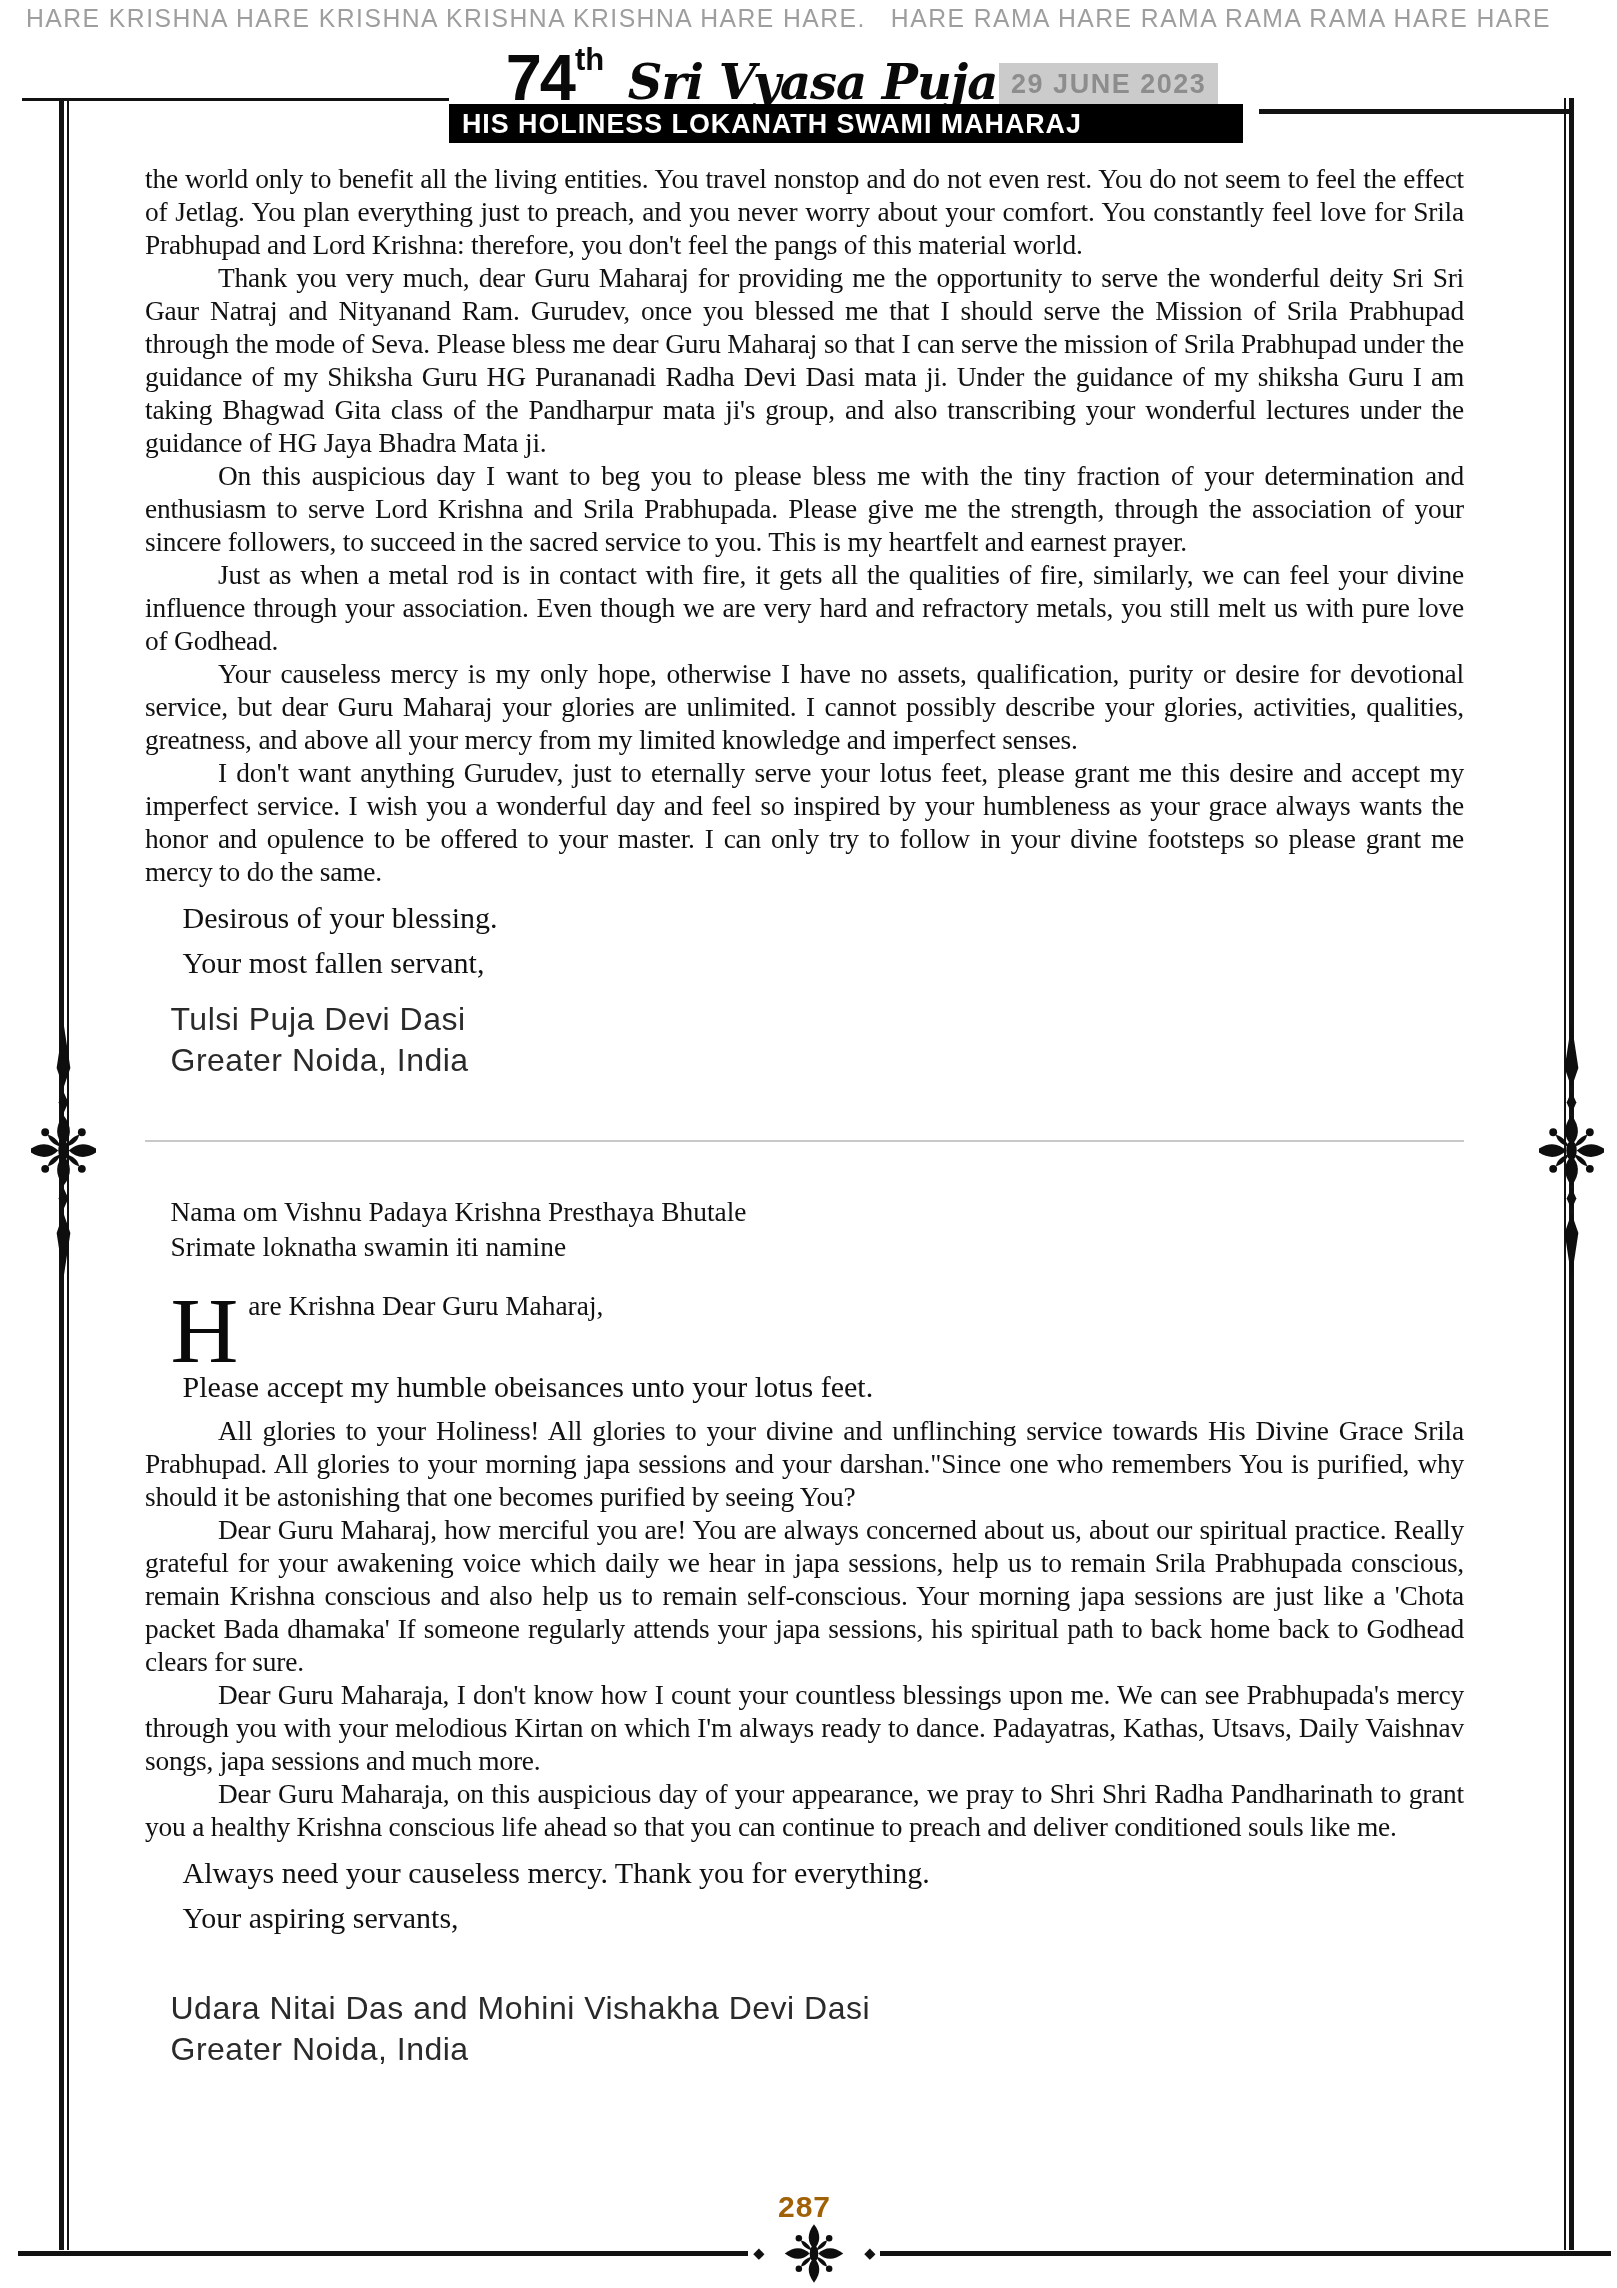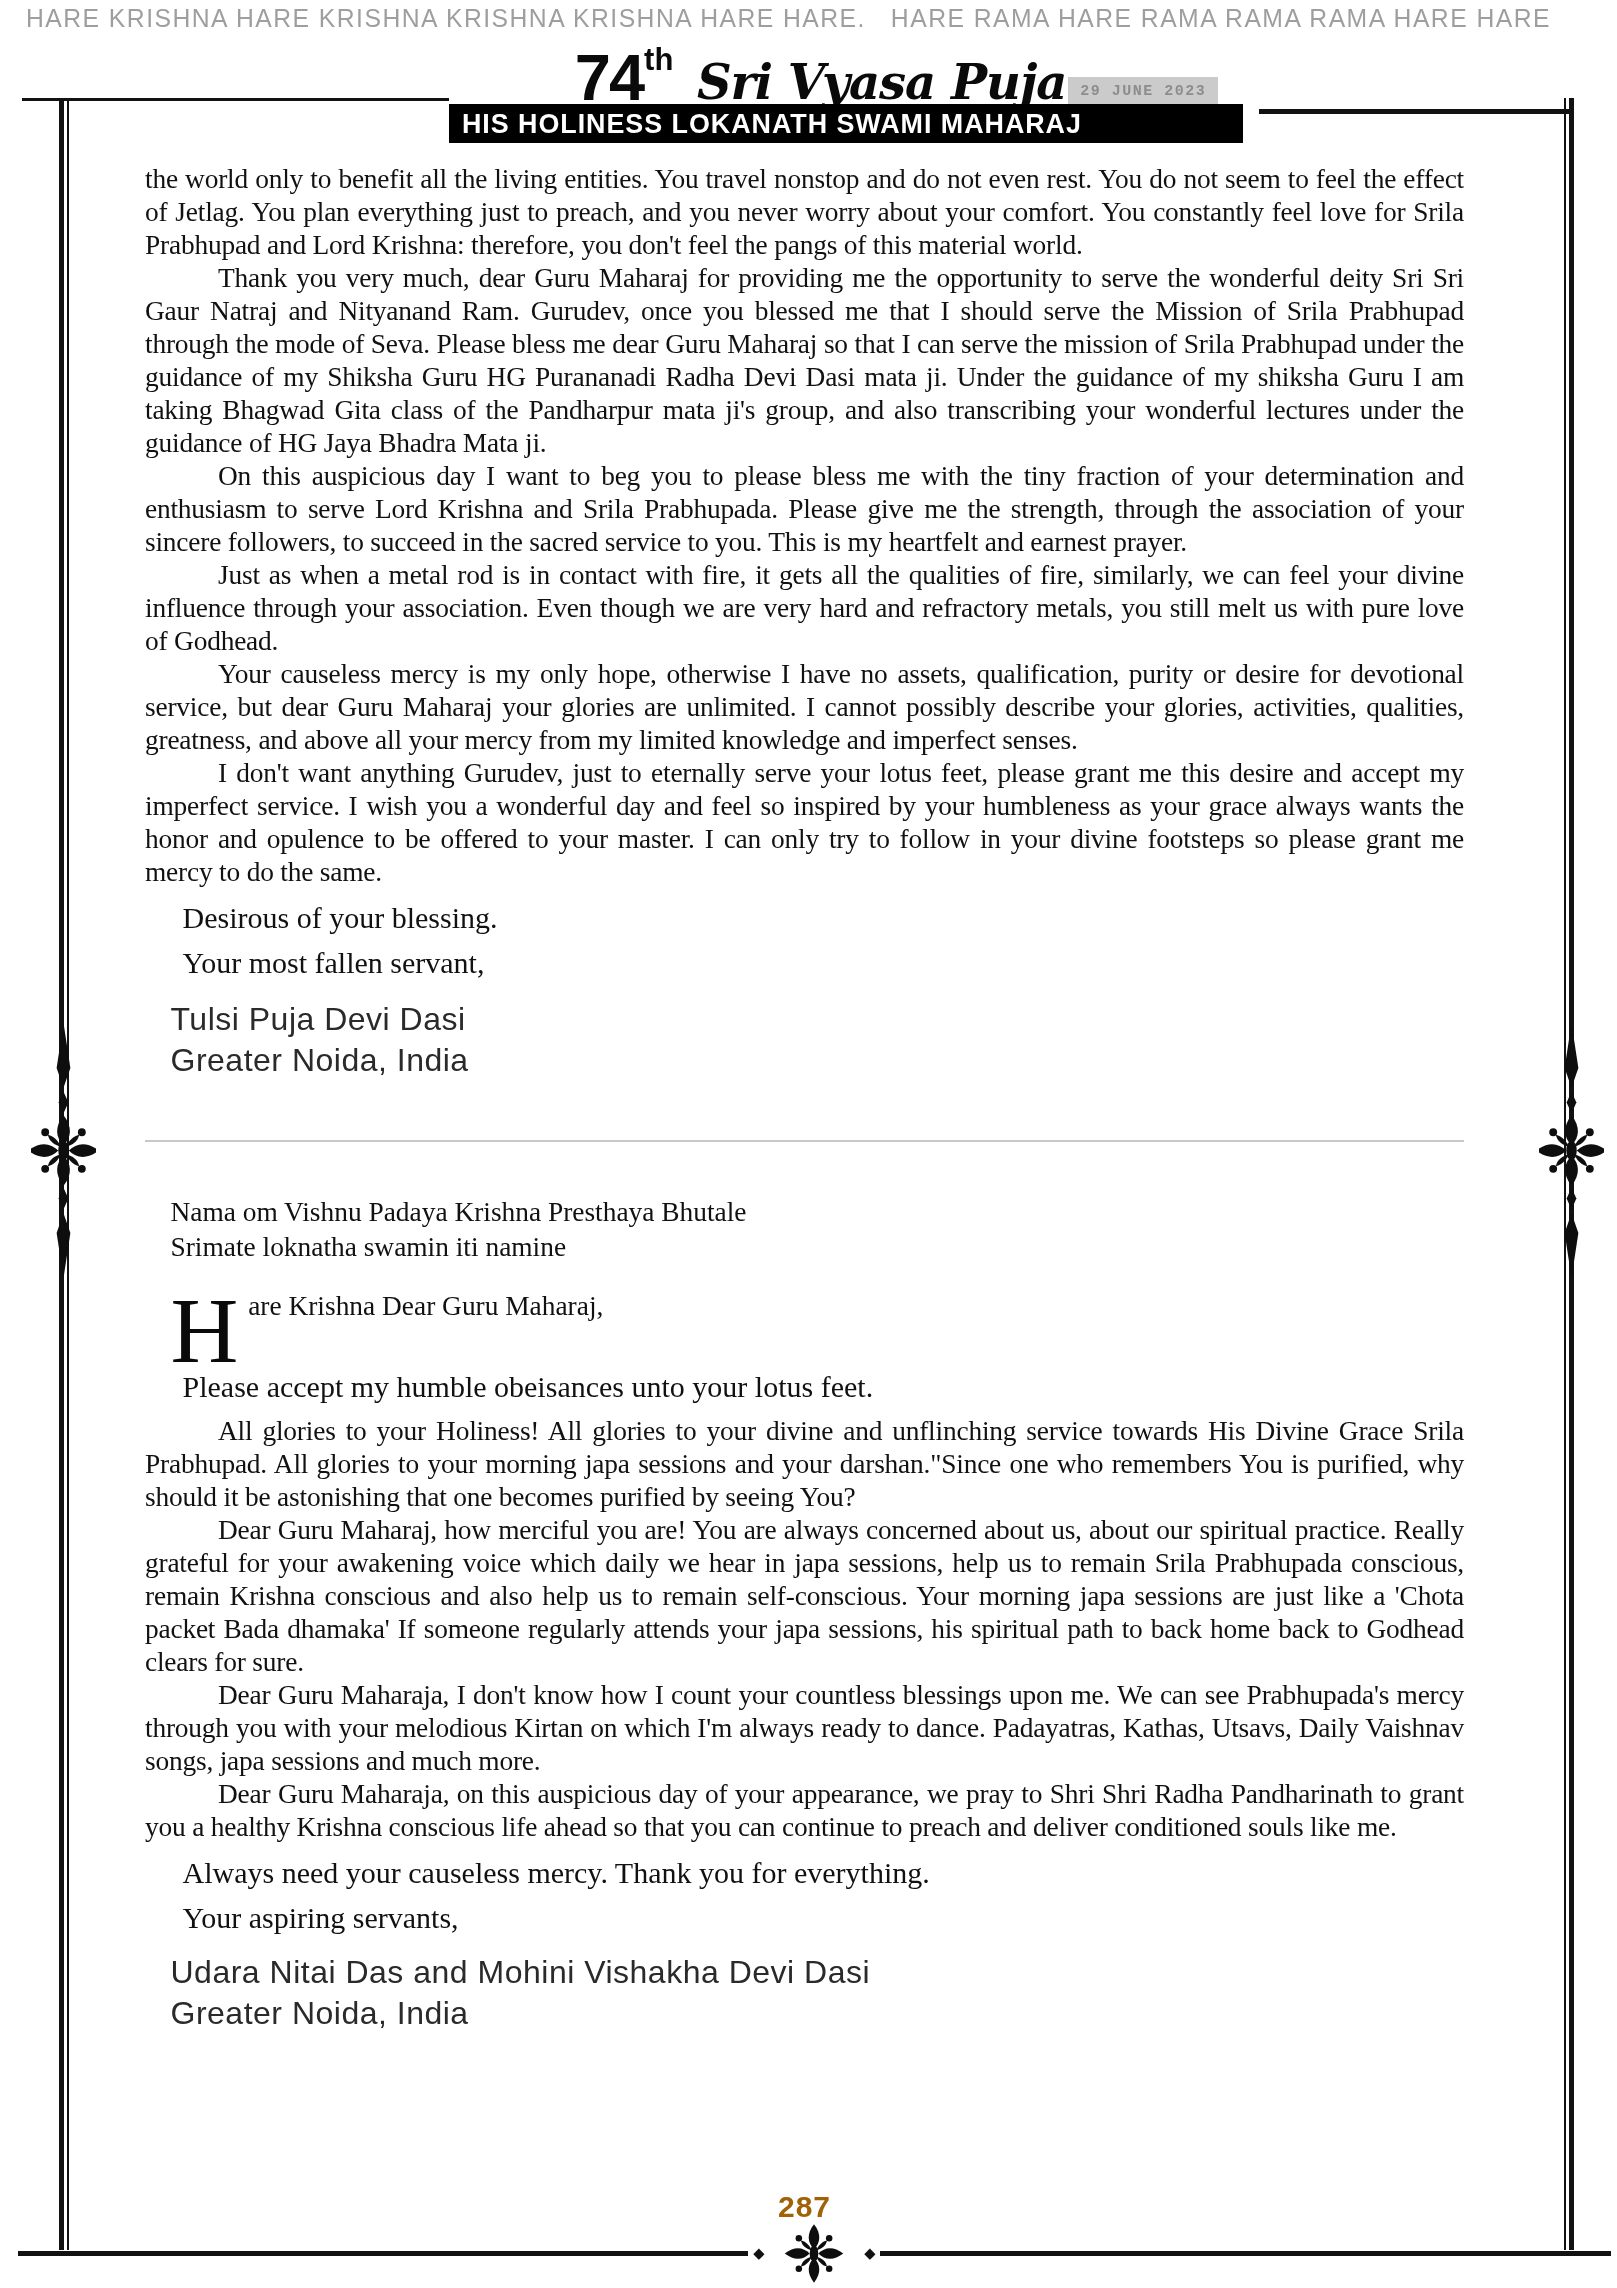--- a/index.html
+++ b/index.html
@@ -29,22 +29,22 @@
     font-size:31px;line-height:1;color:#0a0a0a;display:inline-block;
     transform:translateY(-29px);margin-left:1px;
   }
   .title-script{
     font-family:"DejaVu Serif","Liberation Serif",serif;
     font-weight:bold;font-style:italic;font-size:48px;line-height:0.92;
     letter-spacing:-1px;color:#0a0a0a;margin-left:7.8px;white-space:pre;
   }
   .date-badge{
     background:#cbcbcb;color:#8d8d8d;
-    font-family:Liberation Mono, monospace;font-weight:bold;
-    font-size:15px;letter-spacing:1.5px;
+    font-family:Liberation Sans, sans-serif;font-weight:bold;
+    font-size:27px;letter-spacing:1.5px;
     padding:5.9px 11.8px 3.9px 11.8px;margin-left:2px;white-space:nowrap;
   }
   
   .top-line{position:absolute;background:#121212;}
   .top-line.left{top:98px;left:21.6px;width:427px;height:2.9px;}
   .top-line.right{top:109px;left:1259px;width:312px;height:4.9px;}
   .vl{position:absolute;top:98px;height:2152px;background:#121212;}
   .vl.l-thick{left:59px;width:4.9px;}
   .vl.l-thin{left:67px;width:2px;}
   .vl.r-thin{left:1564px;width:2px;}
@@ -67,21 +67,21 @@
     margin:0;font-size:27.4px;line-height:33px;text-align:justify;
     letter-spacing:-0.2px;
   }
   .body-p.ind{text-indent:73px;}
   .close-line{margin:12px;padding-left:25.5px;font-size:30px;line-height:33px;}
   .signature{
     margin-top:19.6px;padding-left:25.5px;
     font-family:"Liberation Sans",sans-serif;font-size:32px;
     line-height:41px;color:#2a2a2a;letter-spacing:0.5px;
   }
-  .signature.second{margin-top:18px;}
+  .signature.second{margin-top:54px;}
   .divider{
     border:none;border-top:2px solid #c8c8c8;margin:59px 0 0 0;width:100%;
   }
   .invocation{margin:0;padding-left:25.5px;font-size:27.4px;line-height:35px;}
   .invocation.first{margin-top:53px;}
   .dropcap-line{margin:25.5px 0 0 0;padding-left:25.5px;font-size:27.4px;line-height:33px;}
   .dropcap{
     float:left;font-size:94px;line-height:76px;padding:2px 9.8px 0 0;
     font-family:"Liberation Serif",serif;color:#0a0a0a;
   }

